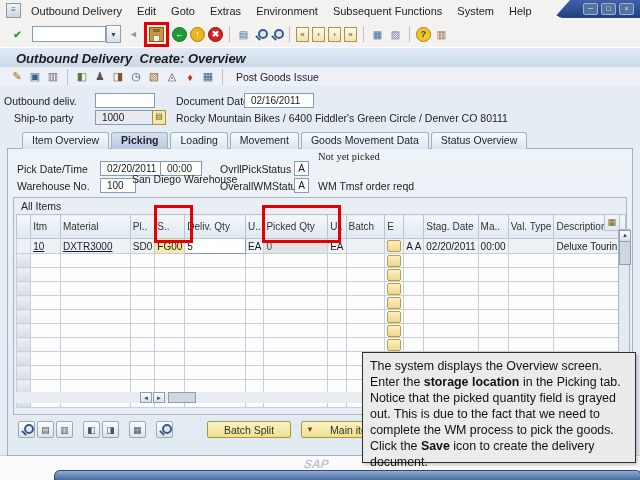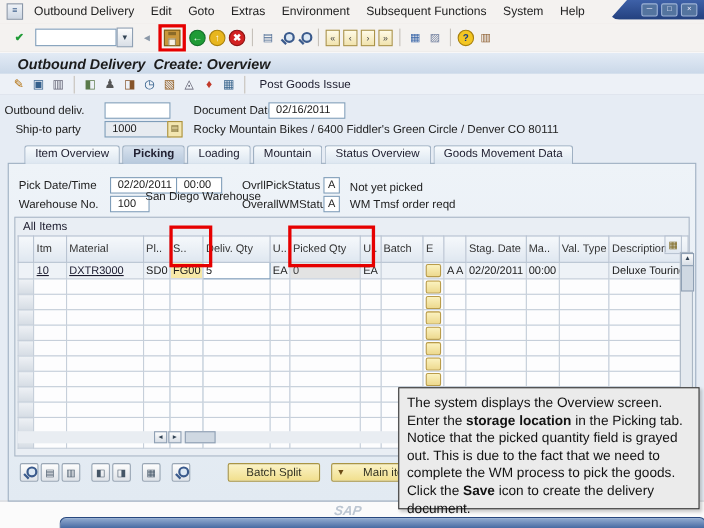--- a/index.html
+++ b/index.html
@@ -219,32 +219,32 @@
 
     <span class="flabel" style="left:14px;top:26px;">Ship-to party</span>
     <span class="finput fread" style="left:95px;top:24px;width:46px;">1000</span>
     <span class="noteic" style="left:152px;top:24px;">▤</span>
     <span class="flabel" style="left:176px;top:26px;">Rocky Mountain Bikes / 6400 Fiddler's Green Circle / Denver CO 80111</span>
 
     <div id="tabs">
         <span class="tab">Item Overview</span>
         <span class="tab active">Picking</span>
         <span class="tab">Loading</span>
-        <span class="tab">Mountain</span>
+        <span class="tab">Movement</span>
+        <span class="tab">Goods Movement Data</span>
         <span class="tab">Status Overview</span>
-        <span class="tab">Goods Movement Data</span>
       </div>
 
     <div class="panel">
       <span class="ptext" style="left:9px;top:14px;">Pick Date/Time</span>
       <span class="finput" style="left:92px;top:12px;width:54px;">02/20/2011</span>
       <span class="finput" style="left:152px;top:12px;width:28px;">00:00</span>
       <span class="ptext" style="left:212px;top:14px;">OvrllPickStatus</span>
       <span class="sbox" style="left:286px;top:12px;">A</span>
-      <span class="ptext" style="left:310px;top:16px;">Not yet picked</span>
+      <span class="ptext" style="left:310px;top:2px;font-family:Liberation Serif, serif;">Not yet picked</span>
 
       <span class="ptext" style="left:9px;top:31px;">Warehouse No.</span>
       <span class="finput" style="left:92px;top:29px;width:22px;">100</span>
       <span class="ptext" style="left:124px;top:24px;">San Diego Warehouse</span>
       <span class="ptext" style="left:212px;top:31px;">OverallWMStatus</span>
       <span class="sbox" style="left:286px;top:29px;">A</span>
       <span class="ptext" style="left:310px;top:31px;">WM Tmsf order reqd</span>
 
       <div class="group">
         <span class="grplabel">All Items</span>

